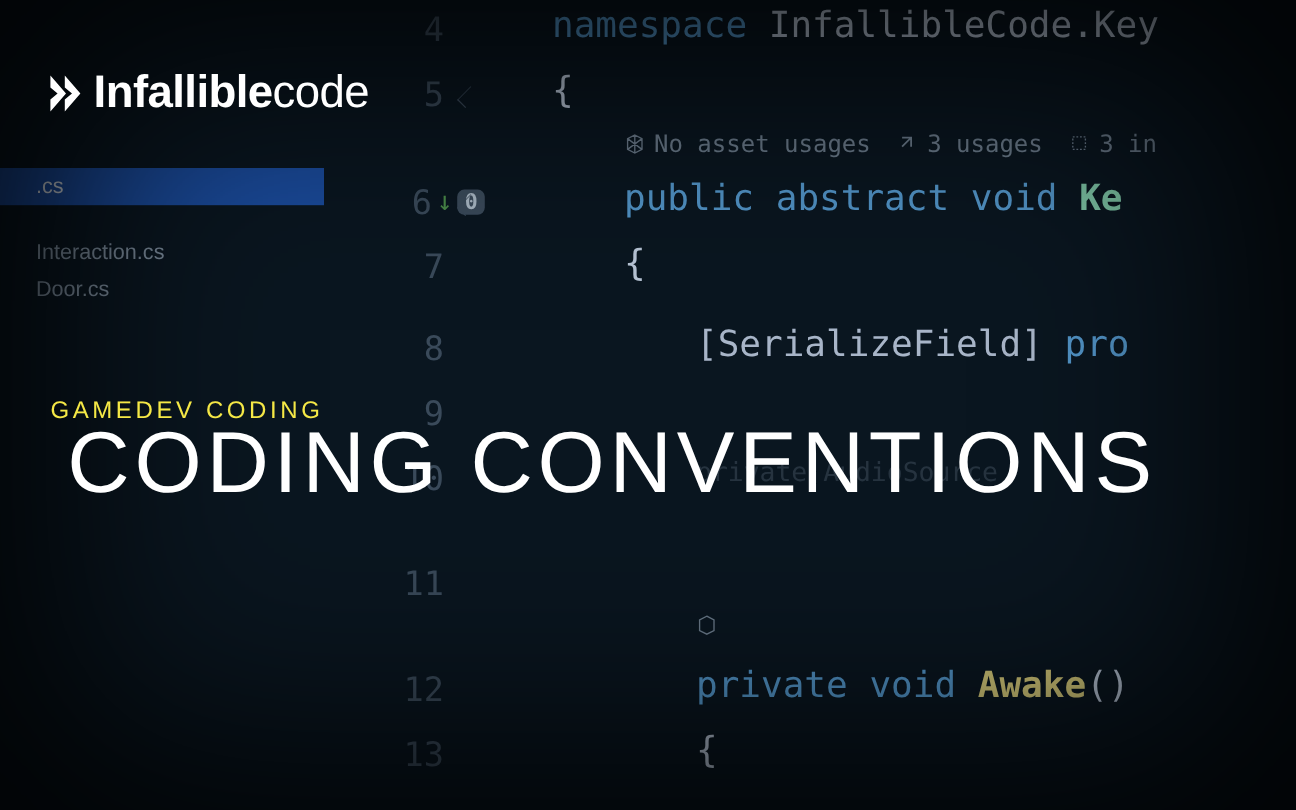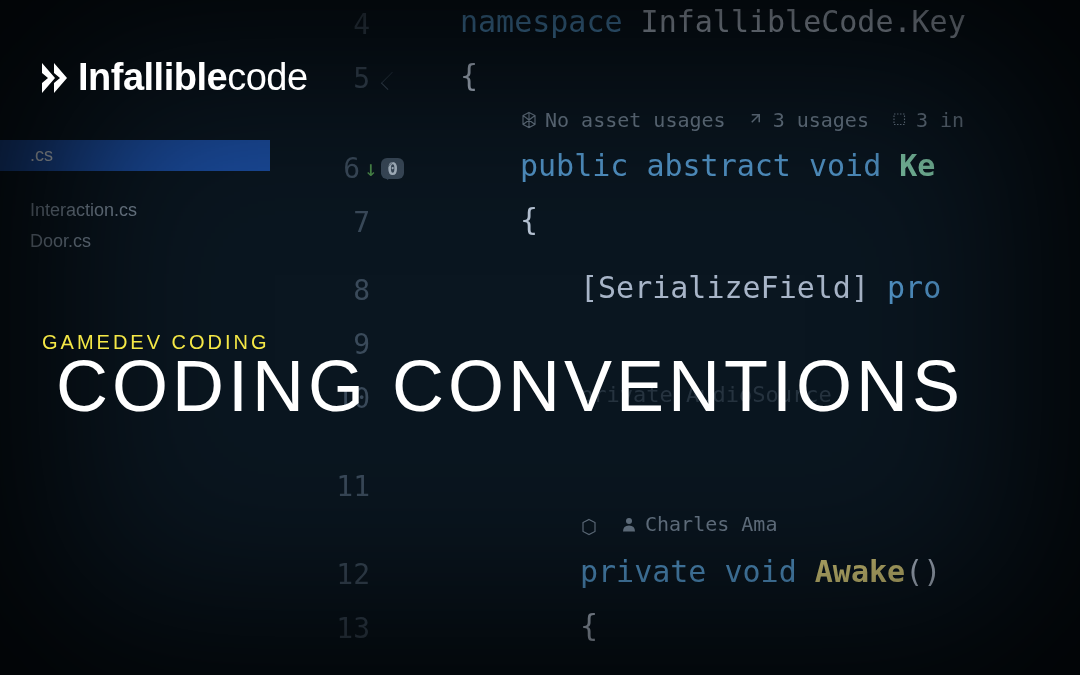--- a/index.html
+++ b/index.html
@@ -212,27 +212,20 @@
   <div class="code-line dim" style="top:382px;left:160px;opacity:0.35">
     <span>private </span><span>AudioSource</span>
   </div>
 
   <div class="hints" style="top:512px;left:160px">
     <span class="hint-item">
       <svg class="hint-icon" viewBox="0 0 24 24">
           <path d="M12 2 L20 6 L20 18 L12 22 L4 18 L4 6 Z" stroke="#6a7a8a" stroke-width="1.5" fill="none"></path>
         </svg>
     </span>
-    <span class="hint-item">
-      <svg class="hint-icon" viewBox="0 0 24 24">
-          <circle cx="12" cy="8" r="4" fill="#6a7a8a"></circle>
-          <path d="M4 22 Q4 14 12 14 Q20 14 20 22" fill="#6a7a8a"></path>
-        </svg>
-      <span>Charles Ama</span>
-    </span>
   </div>
 
   <div class="code-line" style="top:554px;left:160px">
     <span class="kw">private void </span><span class="fn">Awake</span><span class="plain">()</span>
   </div>
   <div class="code-line plain" style="top:608px;left:160px">{</div>
 </div>
 
 <div class="sidebar-files">
   <div class="file-item selected">.cs</div>

